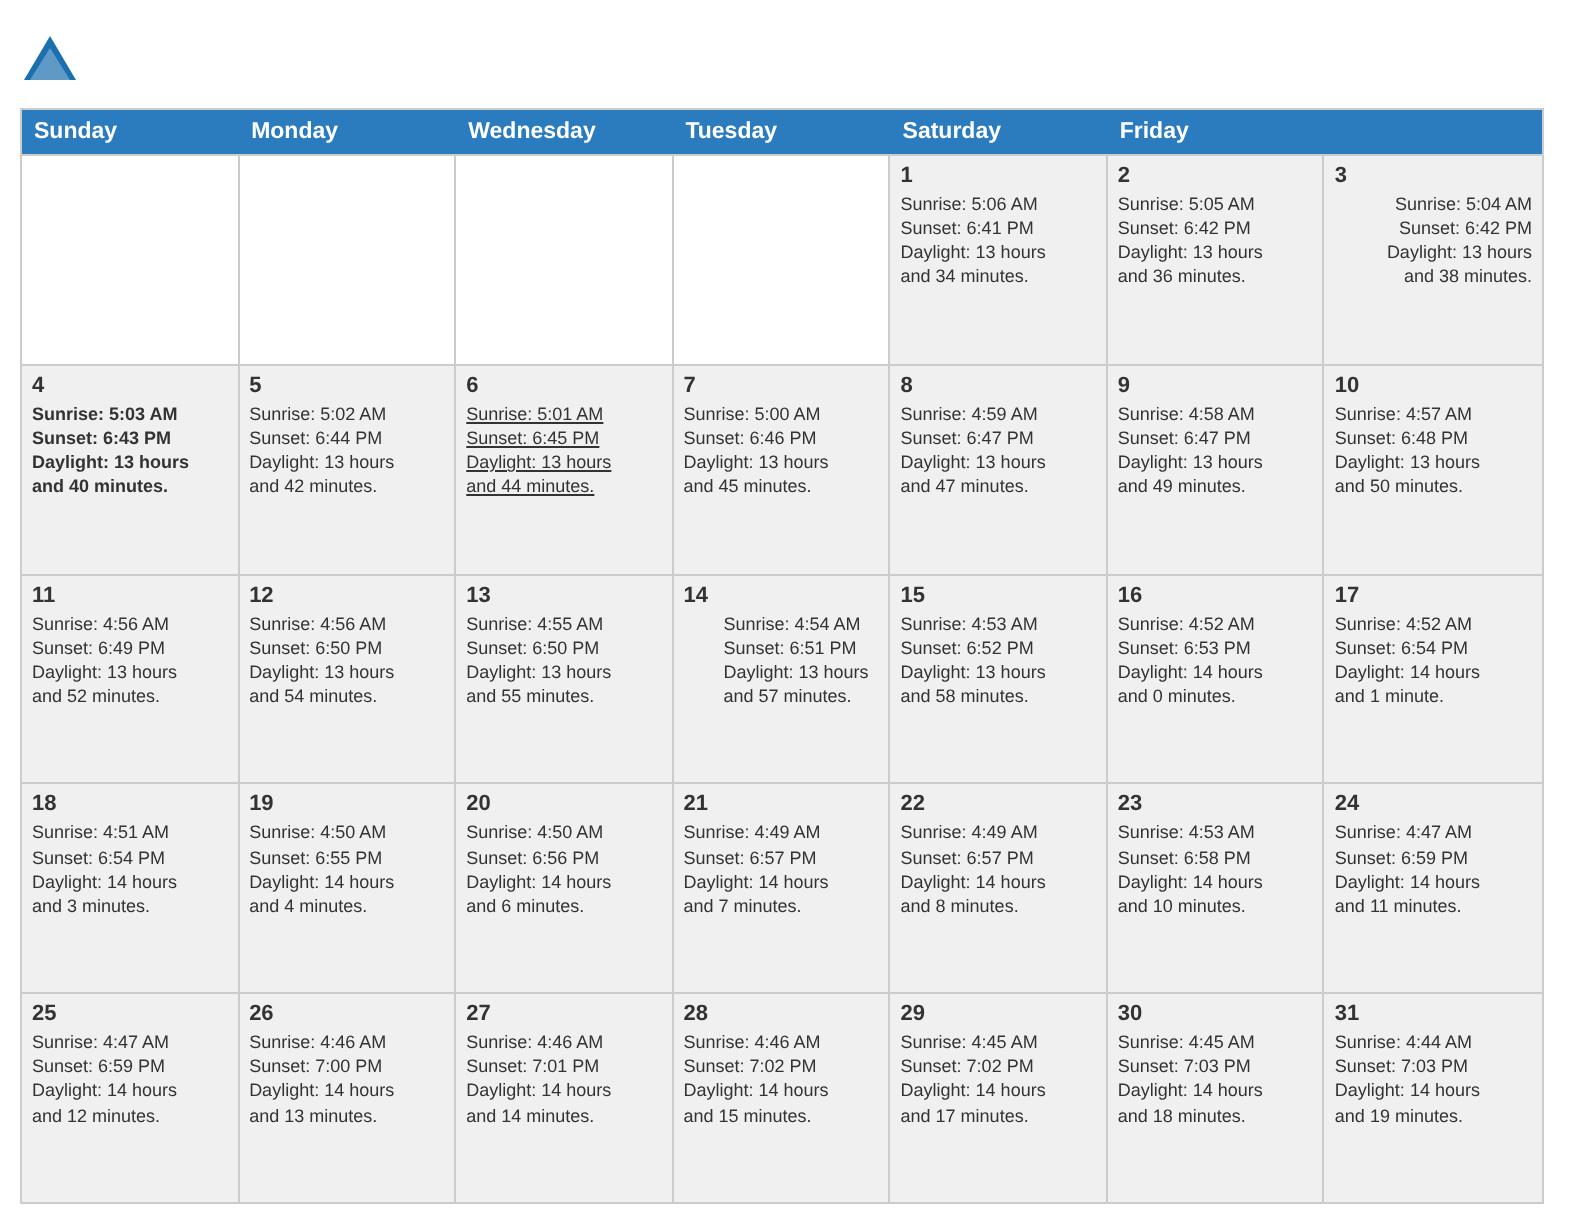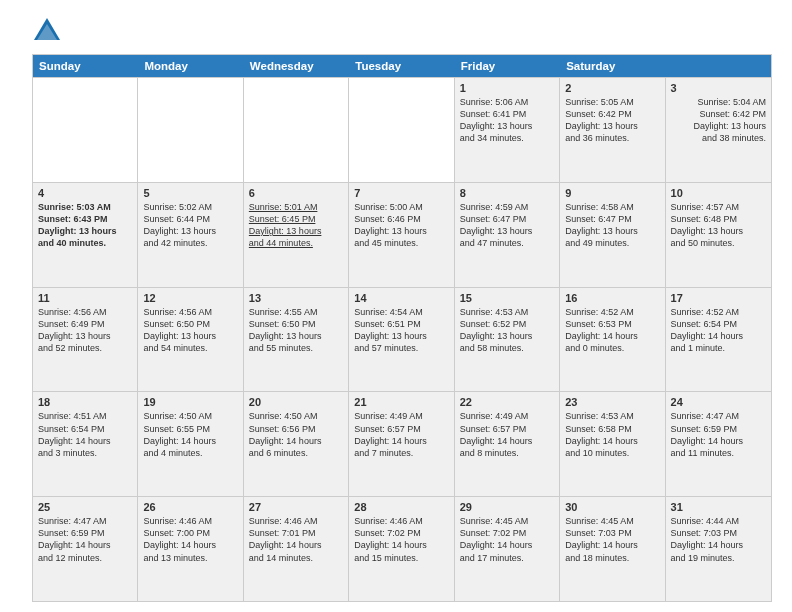--- a/index.html
+++ b/index.html
@@ -6,21 +6,21 @@
     body {
       font-family: Arial, sans-serif;
       background: #fff;
       width: 792px;
       height: 612px;
       overflow: hidden;
     }
     .page {
       width: 792px;
       height: 612px;
-      padding: 16px 20px 10px 32px;
+      padding: 16px 20px 10px 10px;
       display: flex;
       flex-direction: column;
     }
     .header {
       display: flex;
       justify-content: space-between;
       align-items: flex-start;
       margin-bottom: 10px;
     }
     .logo {
@@ -139,22 +139,22 @@
       <div class="subtitle"></div>
     </div>
   </div>
 
   <div class="calendar">
     <div class="cal-header" id="cal-header">
         <div class="cal-header-cell">Sunday</div>
         <div class="cal-header-cell">Monday</div>
         <div class="cal-header-cell">Wednesday</div>
         <div class="cal-header-cell">Tuesday</div>
+        <div class="cal-header-cell">Saturday</div>
         <div class="cal-header-cell">Friday</div>
-        <div class="cal-header-cell">Saturday</div>
       </div>
     <div class="cal-body" id="cal-body">
         <div class="cal-row">
           <div class="cal-cell empty"></div>
           <div class="cal-cell empty"></div>
           <div class="cal-cell empty"></div>
           <div class="cal-cell empty"></div>
           <div class="cal-cell shaded">
             <div class="day-num">1</div>
             <div class="day-info" style="white-space: pre-line;">Sunrise: 5:06 AM
@@ -245,21 +245,21 @@
           </div>
           <div class="cal-cell shaded">
             <div class="day-num">13</div>
             <div class="day-info" style="white-space: pre-line;">Sunrise: 4:55 AM
 Sunset: 6:50 PM
 Daylight: 13 hours
 and 55 minutes.</div>
           </div>
           <div class="cal-cell shaded">
             <div class="day-num">14</div>
-            <div class="day-info" style="white-space: pre-line;">Sunrise: 4:54 AM
+            <div class="day-info" style="white-space: pre-line; margin-left: 20px;">Sunrise: 4:54 AM
 Sunset: 6:51 PM
 Daylight: 13 hours
 and 57 minutes.</div>
           </div>
           <div class="cal-cell shaded">
             <div class="day-num">15</div>
             <div class="day-info" style="white-space: pre-line;">Sunrise: 4:53 AM
 Sunset: 6:52 PM
 Daylight: 13 hours
 and 58 minutes.</div>

